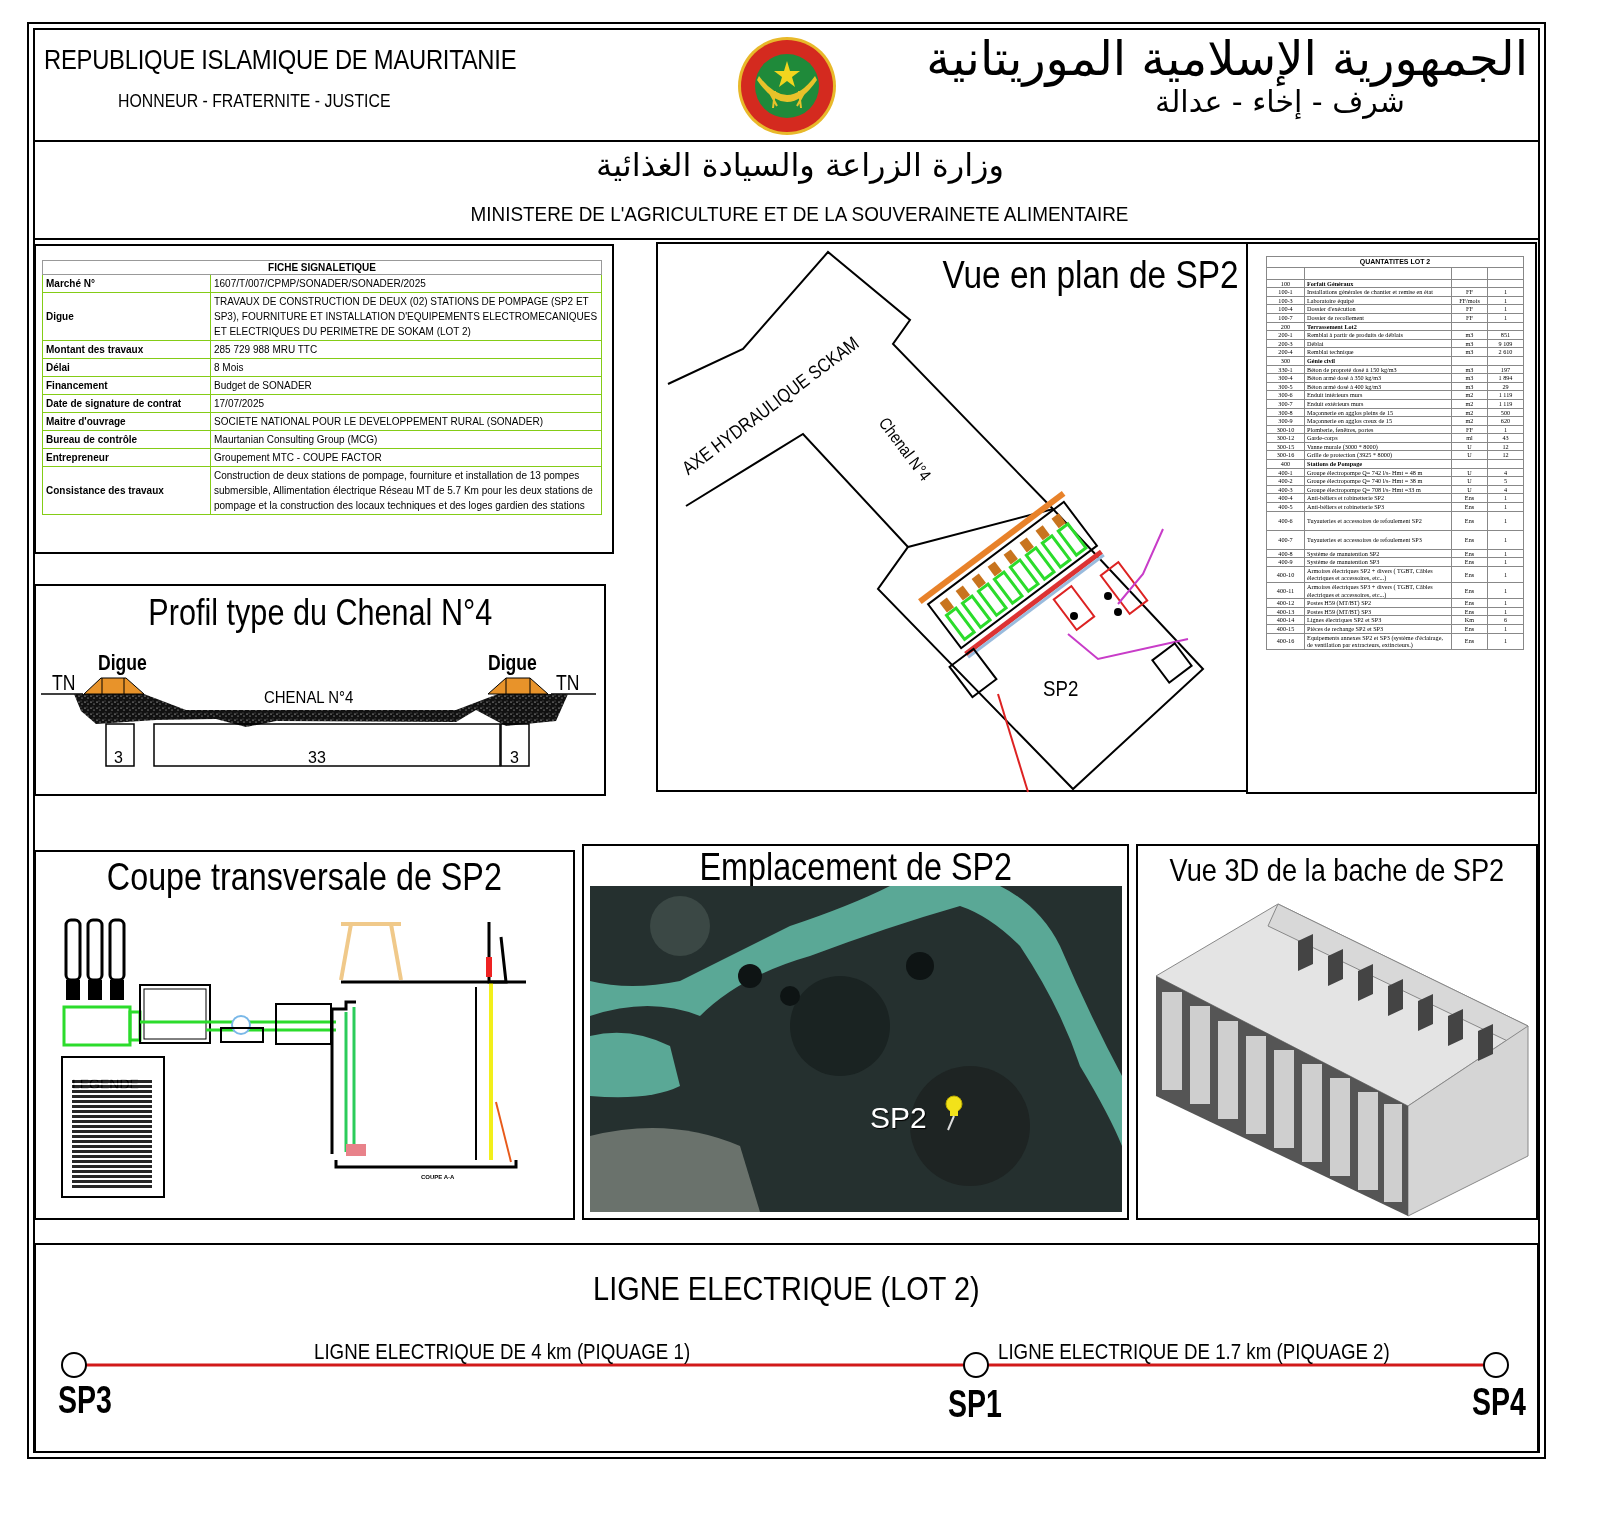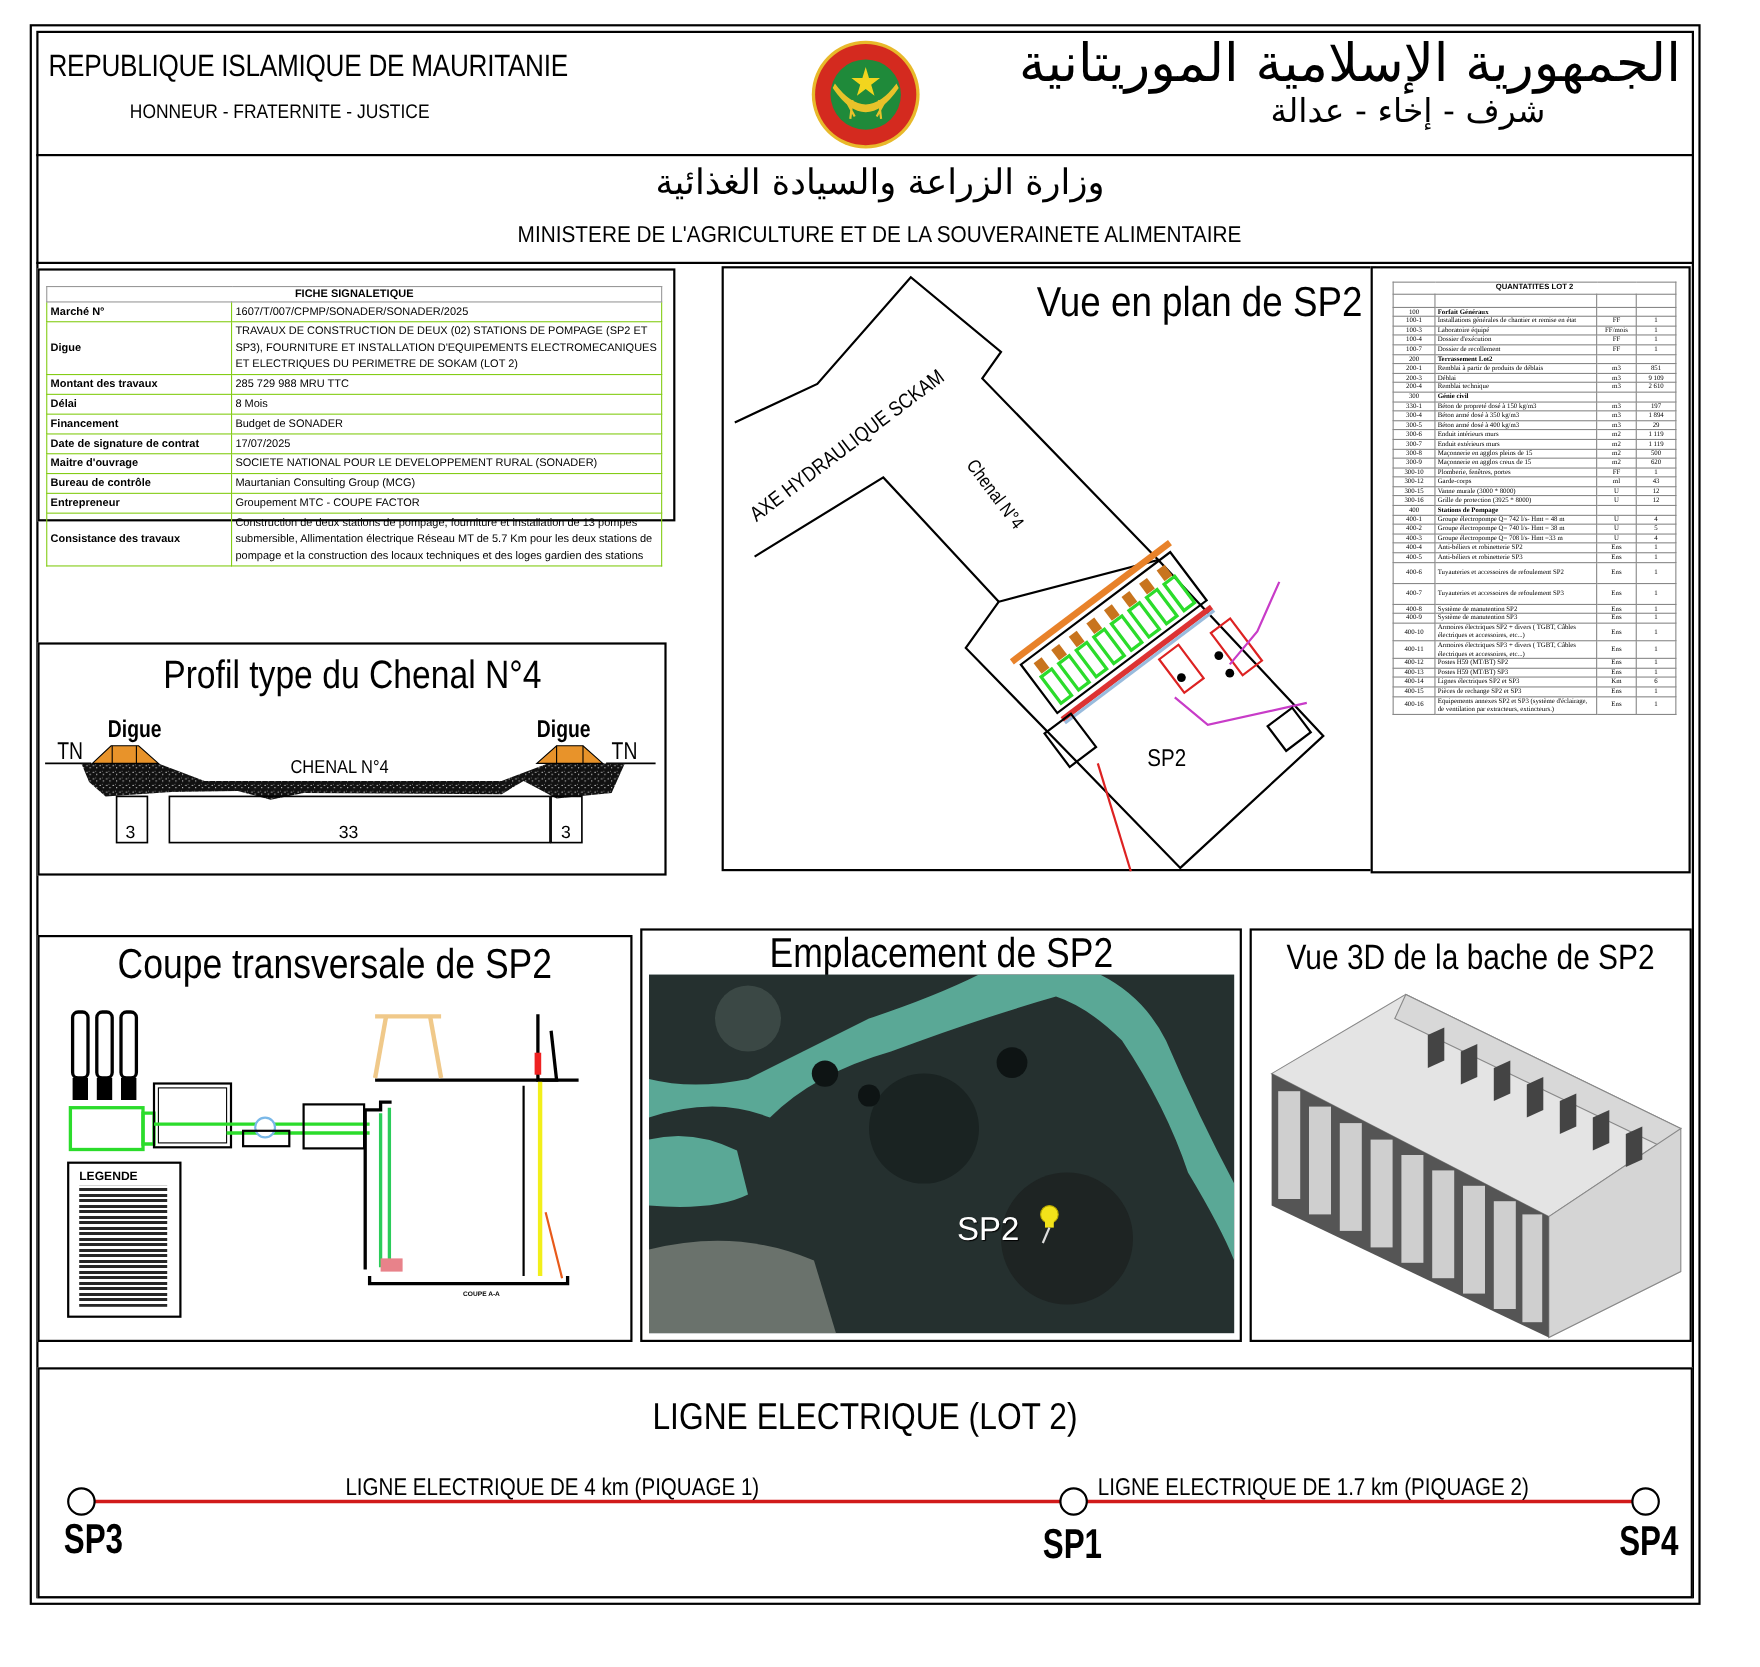--- a/index.html
+++ b/index.html
@@ -14,21 +14,21 @@
   .hdr-ar { position: absolute; right: 72px; top: 30px; font-size: 48px; direction: rtl; font-family: "DejaVu Sans", sans-serif; }
   .hdr-ar-motto { position: absolute; right: 195px; top: 84px; font-size: 30px; direction: rtl; font-family: "DejaVu Sans", sans-serif; }
   .emblem { position: absolute; left: 737px; top: 36px; width: 100px; height: 100px; }
   .hr1 { position: absolute; left: 33px; top: 140px; width: 1507px; border-top: 2px solid #000; }
   .hr2 { position: absolute; left: 33px; top: 238px; width: 1507px; border-top: 2px solid #000; }
   .min-ar { position: absolute; left: 0; width: 1600px; top: 146px; text-align: center; font-size: 32px; direction: rtl; font-family: "DejaVu Sans", sans-serif; }
   .min-fr { position: absolute; left: 0; width: 1600px; top: 202px; text-align: center; font-size: 21px; }
   .min-fr span { display: inline-block; transform: scaleX(0.9); }
 
   
-  .fiche { left: 34px; top: 244px; width: 580px; height: 230px; }
+  .fiche { left: 34px; top: 244px; width: 580px; height: 310px; }
   .fiche table { position: absolute; left: 6px; top: 14px; width: 560px; border-collapse: collapse; font-size: 10px; }
   .fiche td { border: 1px solid #84cc16; padding: 1px 3px; vertical-align: middle; line-height: 15px; }
   .fiche td.k { font-weight: bold; width: 168px; }
   .fiche th { border: 1px solid #999; font-size: 10px; font-weight: bold; padding: 1px; }
 
   
   .profil { left: 34px; top: 584px; width: 572px; height: 212px; }
   .panel-title { position: absolute; left: 0; width: 100%; text-align: center; }
   .panel-title span { display: inline-block; transform: scaleX(0.85); }
 
@@ -487,21 +487,21 @@
     <line x1="455" y1="130" x2="455" y2="308" stroke="#f2ef1a" stroke-width="4"></line>
     <line x1="460" y1="250" x2="475" y2="310" stroke="#e85a1a" stroke-width="2"></line>
     <polyline points="453,70 453,130 470,130 465,85" fill="none" stroke="#000" stroke-width="3"></polyline>
     <rect x="450" y="105" width="6" height="20" fill="#e22"></rect>
     <line x1="305" y1="72" x2="365" y2="72" stroke="#f0c98a" stroke-width="4"></line>
     <line x1="315" y1="72" x2="305" y2="128" stroke="#f0c98a" stroke-width="4"></line>
     <line x1="355" y1="72" x2="365" y2="128" stroke="#f0c98a" stroke-width="4"></line>
     <rect x="310" y="292" width="20" height="12" fill="#e8828a"></rect>
     <rect x="26" y="205" width="102" height="140" fill="#fff" stroke="#000" stroke-width="2"></rect>
   </svg>
-  <div style="position:absolute;left:36px;top:212px;font-size:11px;font-weight:bold">LEGENDE</div>
+  <div style="position:absolute;left:36px;top:224px;font-size:14px;font-weight:normal">LEGENDE</div>
   <div style="position:absolute;left:36px;top:226px;width:80px;height:110px;background:repeating-linear-gradient(#fff 0 2px,#000 2px 5px);opacity:0.85"></div>
   <div style="position:absolute;left:385px;top:322px;font-size:6px;font-weight:bold">COUPE A-A</div>
 </div>
 
 <div class="box empl">
   <div class="panel-title" style="top:0px;font-size:38px;"><span>Emplacement de SP2</span></div>
   <div style="position:absolute;left:6px;top:40px;width:532px;height:326px;overflow:hidden;background:#2c3a3c">
     <svg width="532" height="326">
       <rect width="532" height="326" fill="#25302f"></rect>
       <path d="M0 130 Q60 110 110 130 Q150 90 220 70 Q300 40 370 20 Q400 30 430 60 Q470 120 490 180 Q520 230 532 260 L532 190 Q500 130 470 60 Q450 20 410 0 L300 0 Q260 20 200 40 Q140 70 90 95 Q40 105 0 95 Z" fill="#5aa896"></path>

